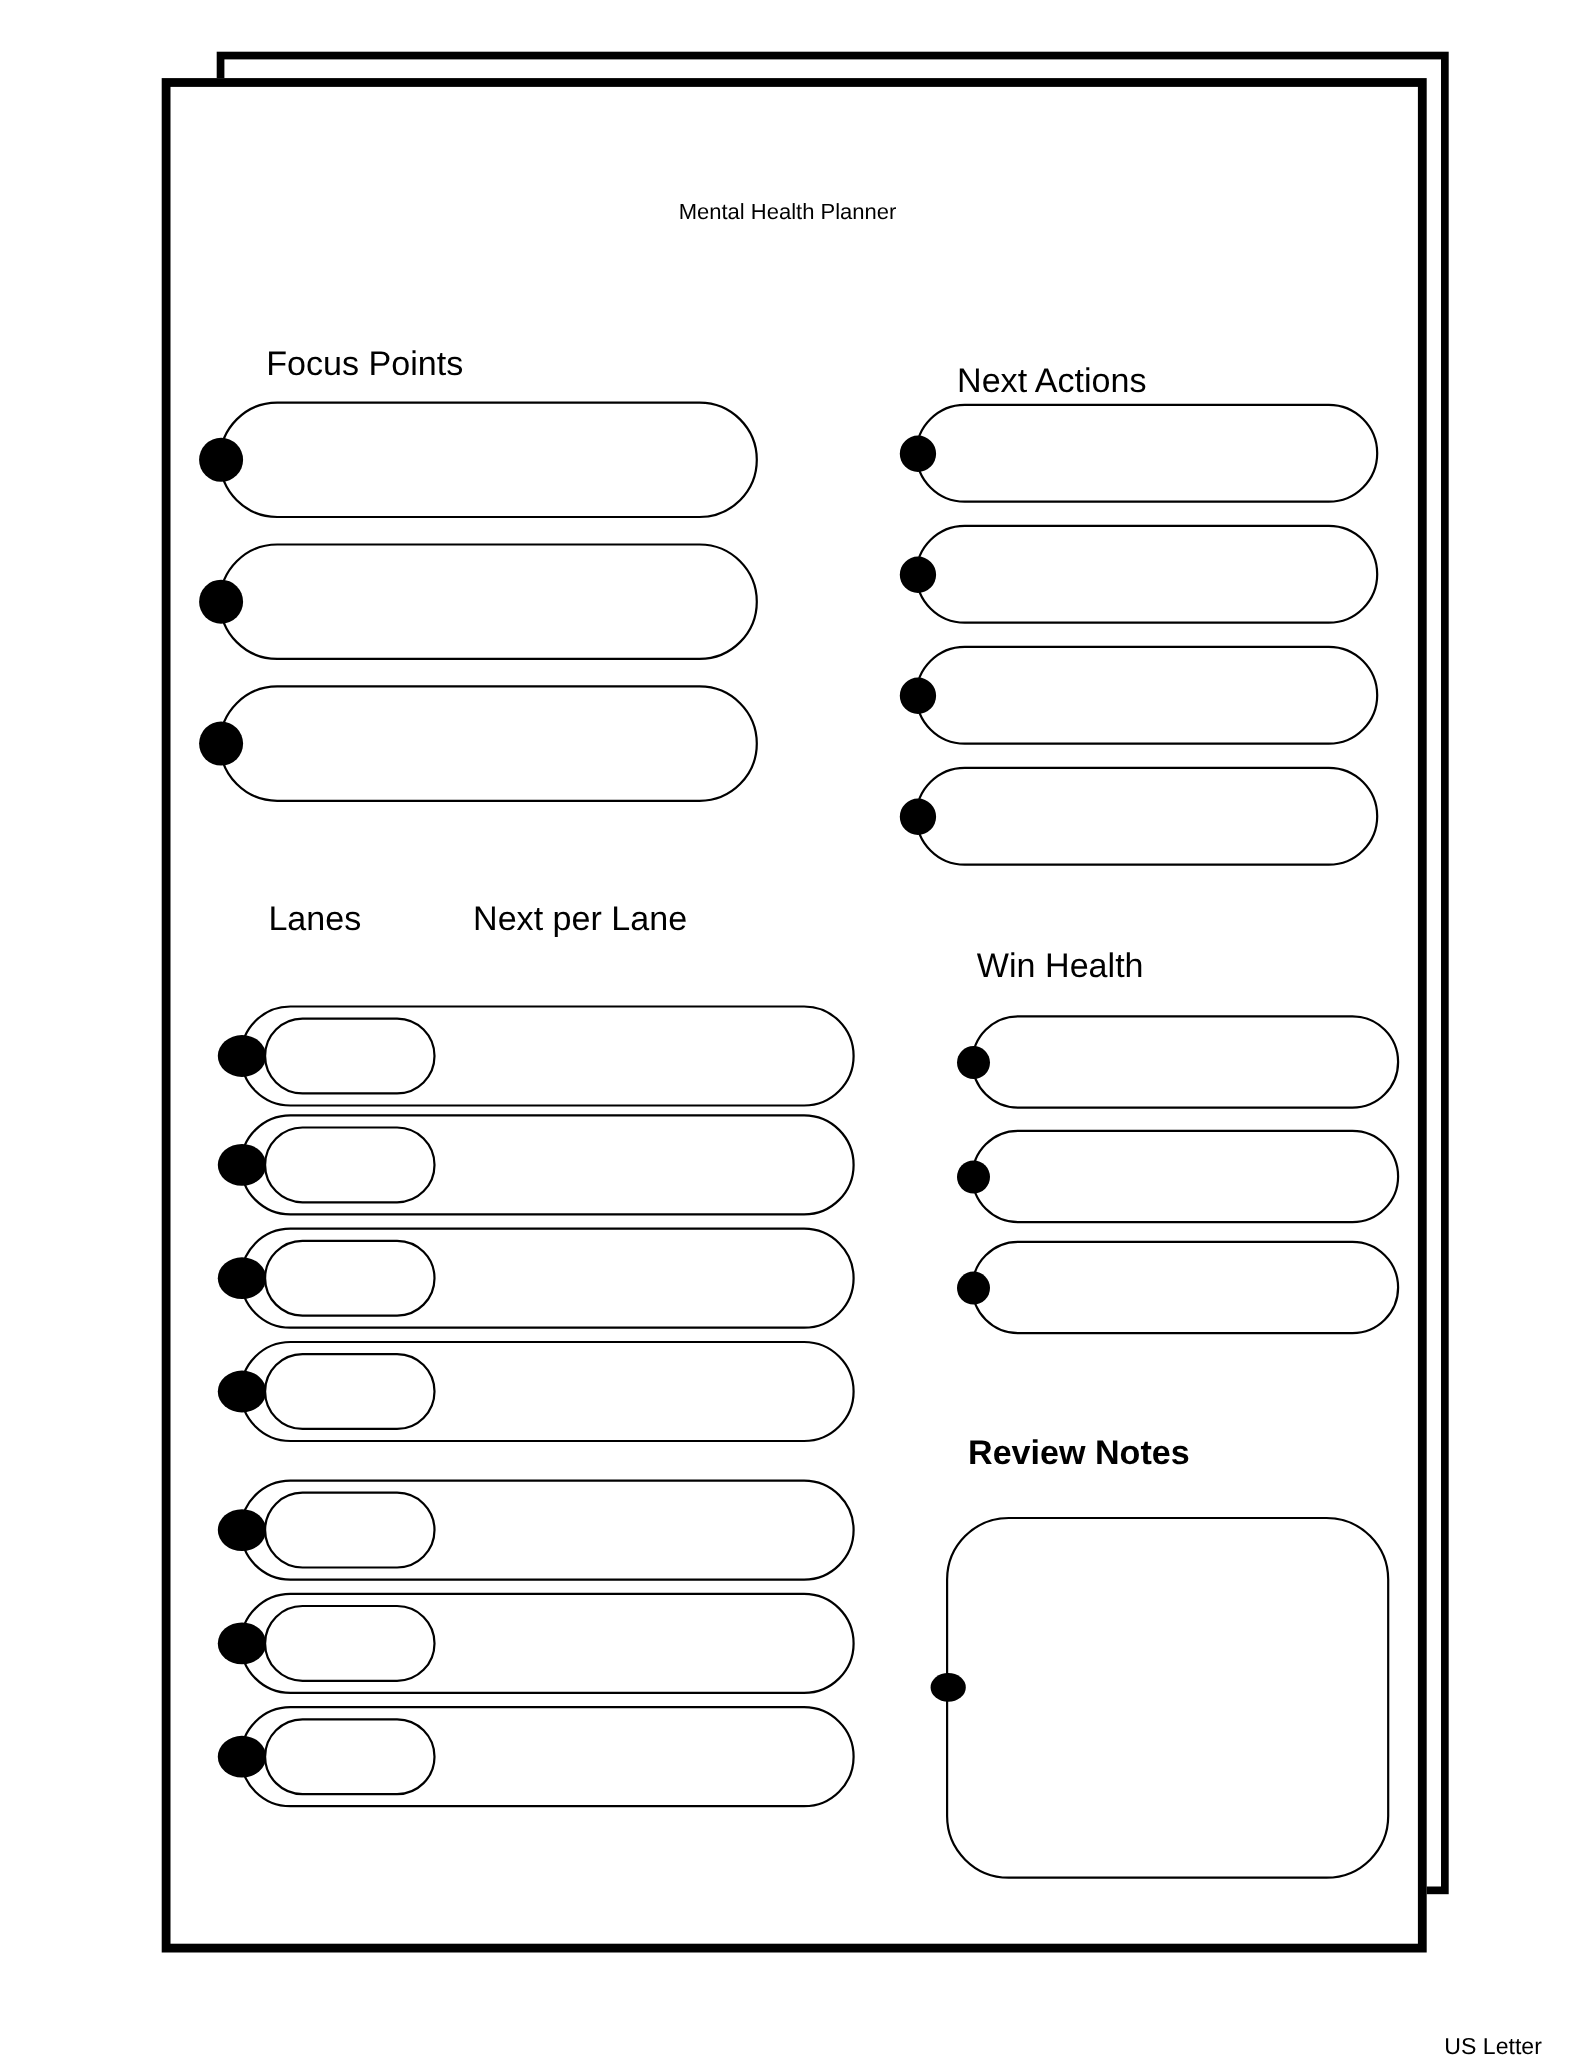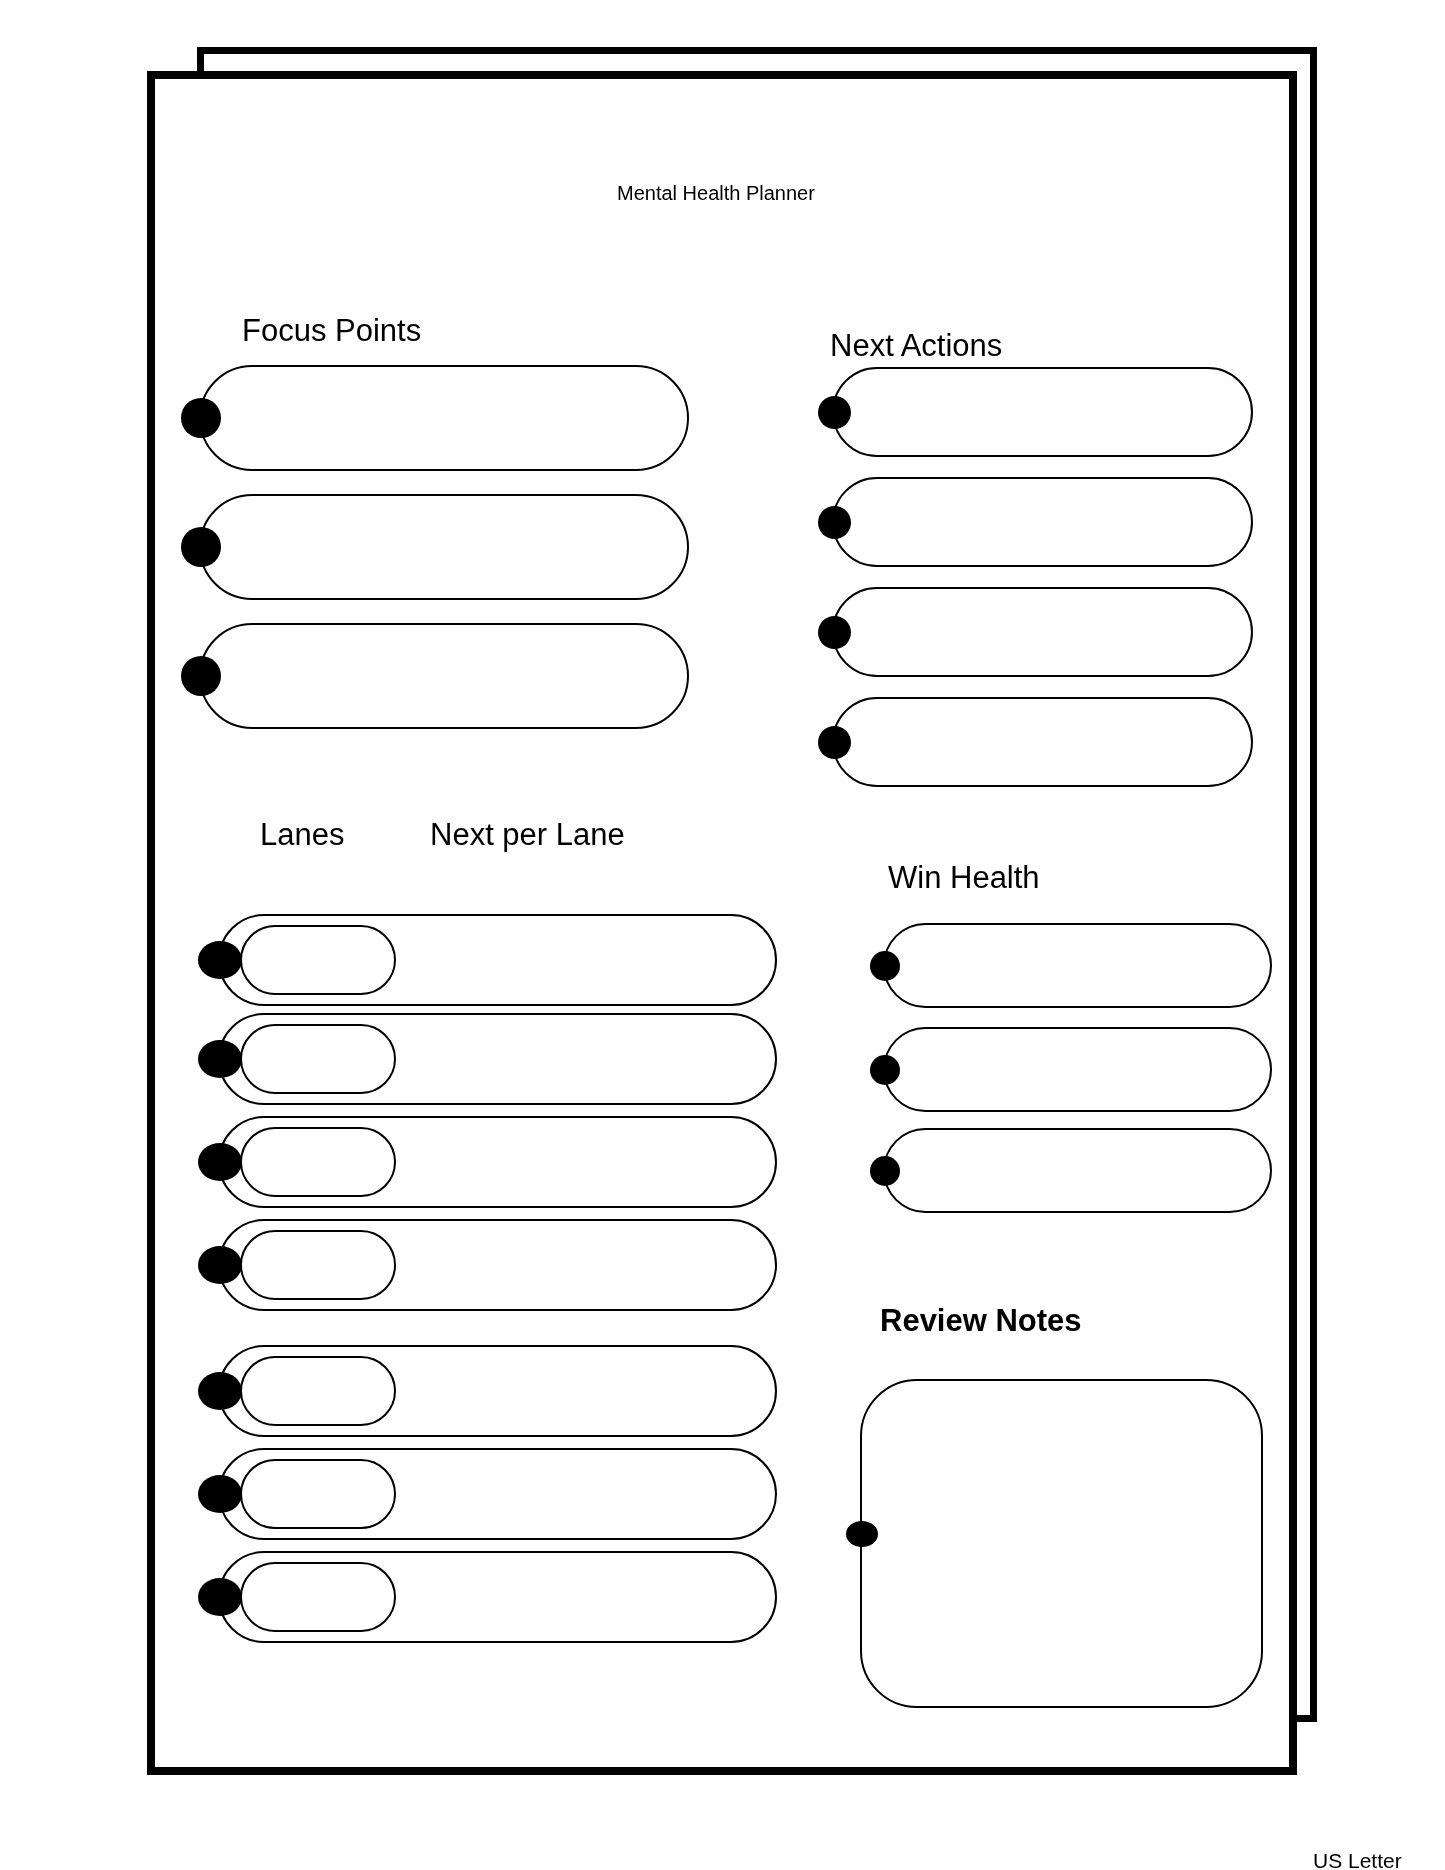--- a/index.html
+++ b/index.html
@@ -7,22 +7,22 @@
     position:relative;width:1445px;height:1870px;background:#ffffff;
     font-family:"Liberation Sans",sans-serif;color:#000;overflow:hidden;
   }
   .sheet{position:absolute;background:#ffffff;box-sizing:border-box;}
   .sheet.back{left:197px;top:47px;width:1120px;height:1675px;border:7px solid #000;}
   .sheet.front{left:147px;top:71px;width:1150px;height:1704px;border:8px solid #000;}
   .label{position:absolute;line-height:1.15;white-space:nowrap;}
   .title{left:617px;top:182px;font-size:20px;}
   .section{font-size:31px;}
   .lbl-focus{left:242px;top:313px;}
-  .lbl-next{left:830px;top:328px;text-align:center;}
-  .lbl-lanes{left:260px;top:817px;}
+  .lbl-next{left:870px;top:328px;text-align:center;}
+  .lbl-lanes{left:244px;top:817px;}
   .lbl-perlane{left:430px;top:817px;}
   .lbl-win{left:888px;top:860px;}
   .lbl-review{left:880px;top:1303px;font-weight:bold;}
   .footer{left:1313px;top:1809px;font-size:21px;margin-top:40px;}
 
   .rows{position:absolute;left:0;top:0;width:100%;height:100%;pointer-events:none;}
   .field{position:absolute;box-sizing:border-box;border:2.5px solid #000;border-radius:999px;background:#ffffff;}
   .dot{position:absolute;background:#000;border-radius:50%;}
 
   

